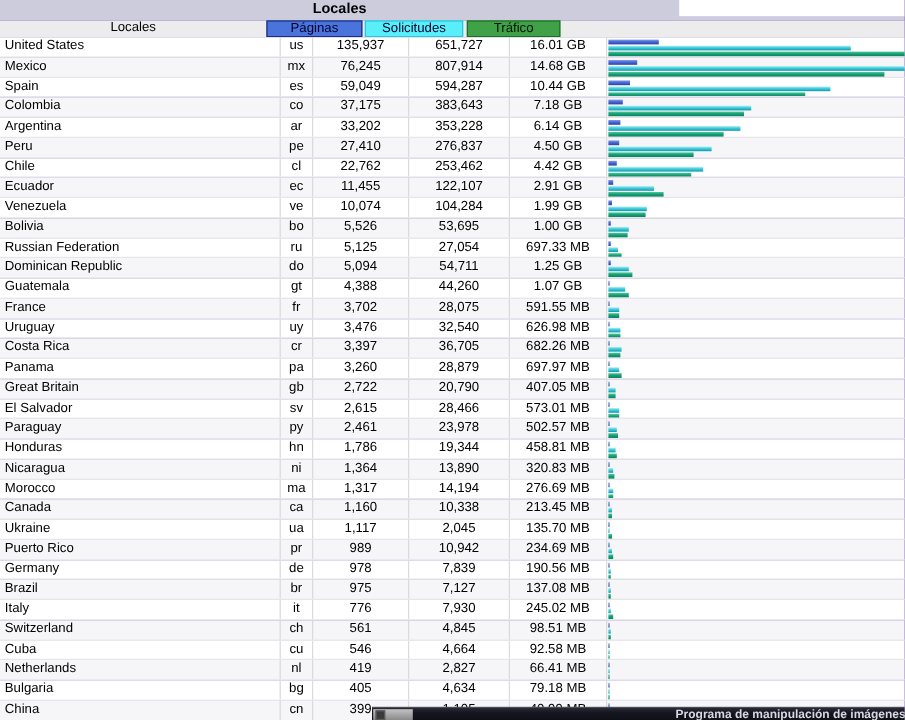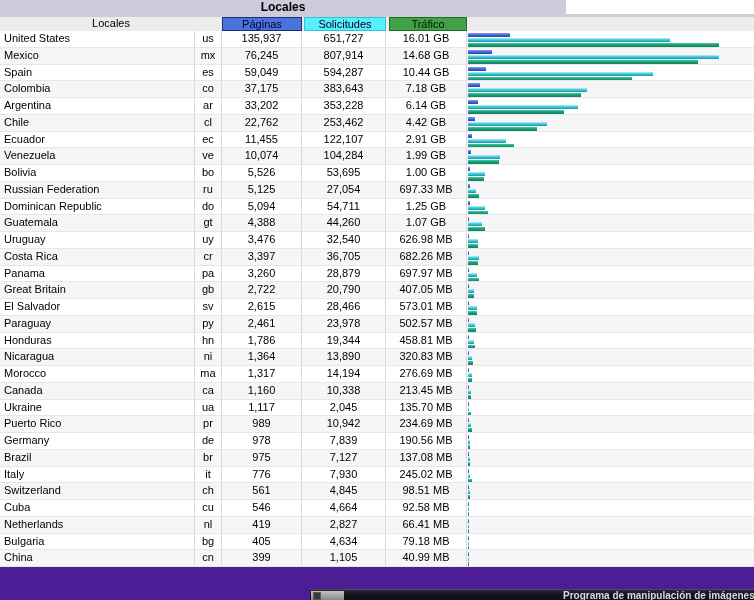--- a/index.html
+++ b/index.html
@@ -19,21 +19,21 @@
   .h-cell{position:absolute;top:0;height:14px;line-height:13px;text-align:center;box-sizing:border-box;}
   .h-locales{left:0;width:222px;color:#000;}
   .h-pages{left:222px;width:80px;background:#4a74dc;border:1px solid #1c2e7a;color:#00002a;}
   .h-requests{left:304px;width:82px;background:#58eefa;border:1px solid #2cc4d8;color:#00002a;}
   .h-traffic{left:389px;width:78px;background:#41a149;border:1px solid #1e6e28;color:#001500;}
   
   .rows{position:absolute;left:0;top:31px;width:754px;}
   .row{display:flex;height:16.75px;box-sizing:border-box;border-bottom:1px solid #e6e6ea;background:#fff;font-size:11px;line-height:15.5px;}
   .row:nth-child(even){background:#f6f6f8;}
   .cell{box-sizing:border-box;border-right:1px solid #d9d9de;overflow:hidden;white-space:nowrap;}
-  .c-name{width:195px;padding-left:4px;text-align:left;}
+  .c-name{width:234px;padding-left:4px;text-align:left;}
   .c-code{width:27px;text-align:center;}
   .c-pages{width:80px;text-align:center;}
   .c-requests{width:84px;text-align:center;}
   .c-traffic{width:81px;text-align:center;}
   .c-bars{flex:1;border-right:none;padding:2px 0 0 1px;}
   .bar{height:4px;margin-bottom:1px;}
   .bar-pages{background:linear-gradient(180deg,#8aa2ec 0%,#5272dc 35%,#3a57c4 70%,#2c42a0 100%);}
   .bar-requests{background:linear-gradient(180deg,#c2f2f4 0%,#52d4e0 35%,#22b2c6 75%,#1694a8 100%);}
   .bar-traffic{background:linear-gradient(180deg,#52c89a 0%,#16a077 45%,#0c8160 100%);}
   
@@ -128,20 +128,32 @@
       <div class="cell c-pages">33,202</div>
       <div class="cell c-requests">353,228</div>
       <div class="cell c-traffic">6.14 GB</div>
       <div class="cell c-bars">
         <div class="bar bar-pages" style="width: 10px;"></div>
         <div class="bar bar-requests" style="width: 110px;"></div>
         <div class="bar bar-traffic" style="width: 96px;"></div>
       </div>
     </div>
 
+    <div class="row">
+      <div class="cell c-name">Peru</div>
+      <div class="cell c-code">pe</div>
+      <div class="cell c-pages">27,410</div>
+      <div class="cell c-requests">276,837</div>
+      <div class="cell c-traffic">4.50 GB</div>
+      <div class="cell c-bars">
+        <div class="bar bar-pages" style="width: 9px;"></div>
+        <div class="bar bar-requests" style="width: 86px;"></div>
+        <div class="bar bar-traffic" style="width: 71px;"></div>
+      </div>
+    </div>
 
     <div class="row">
       <div class="cell c-name">Chile</div>
       <div class="cell c-code">cl</div>
       <div class="cell c-pages">22,762</div>
       <div class="cell c-requests">253,462</div>
       <div class="cell c-traffic">4.42 GB</div>
       <div class="cell c-bars">
         <div class="bar bar-pages" style="width: 7px;"></div>
         <div class="bar bar-requests" style="width: 79px;"></div>
@@ -220,20 +232,32 @@
       <div class="cell c-pages">4,388</div>
       <div class="cell c-requests">44,260</div>
       <div class="cell c-traffic">1.07 GB</div>
       <div class="cell c-bars">
         <div class="bar bar-pages" style="width: 1px;"></div>
         <div class="bar bar-requests" style="width: 14px;"></div>
         <div class="bar bar-traffic" style="width: 17px;"></div>
       </div>
     </div>
 
+    <div class="row">
+      <div class="cell c-name">France</div>
+      <div class="cell c-code">fr</div>
+      <div class="cell c-pages">3,702</div>
+      <div class="cell c-requests">28,075</div>
+      <div class="cell c-traffic">591.55 MB</div>
+      <div class="cell c-bars">
+        <div class="bar bar-pages" style="width: 1px;"></div>
+        <div class="bar bar-requests" style="width: 9px;"></div>
+        <div class="bar bar-traffic" style="width: 9px;"></div>
+      </div>
+    </div>
 
     <div class="row">
       <div class="cell c-name">Uruguay</div>
       <div class="cell c-code">uy</div>
       <div class="cell c-pages">3,476</div>
       <div class="cell c-requests">32,540</div>
       <div class="cell c-traffic">626.98 MB</div>
       <div class="cell c-bars">
         <div class="bar bar-pages" style="width: 1px;"></div>
         <div class="bar bar-requests" style="width: 10px;"></div>

